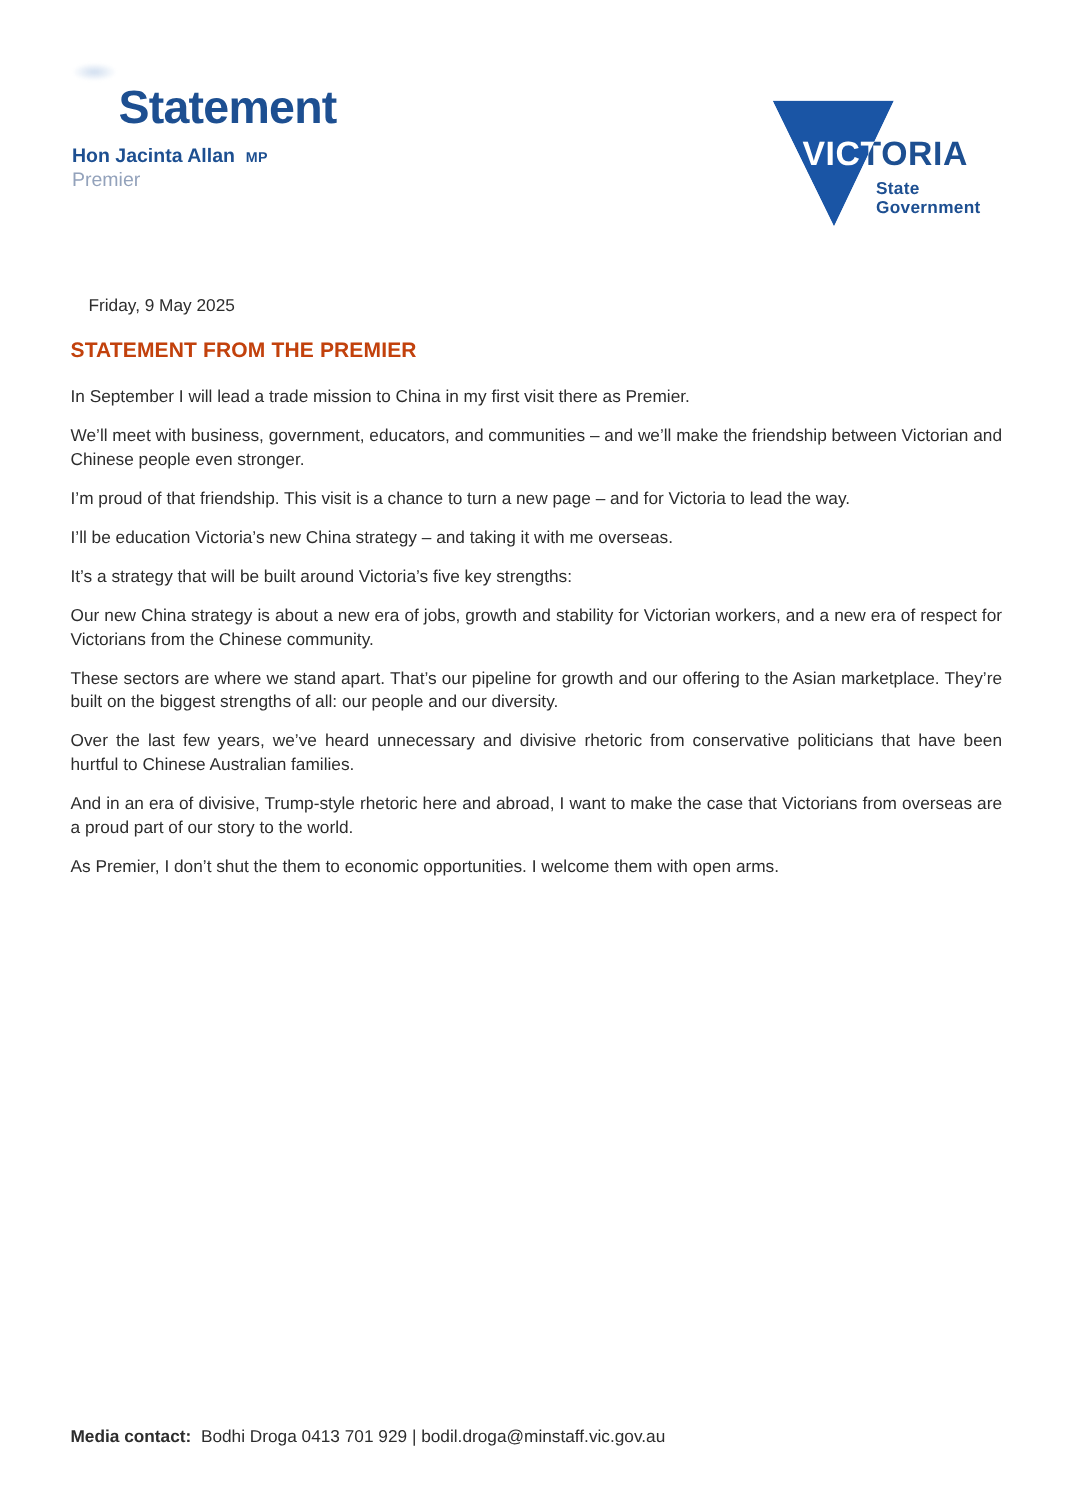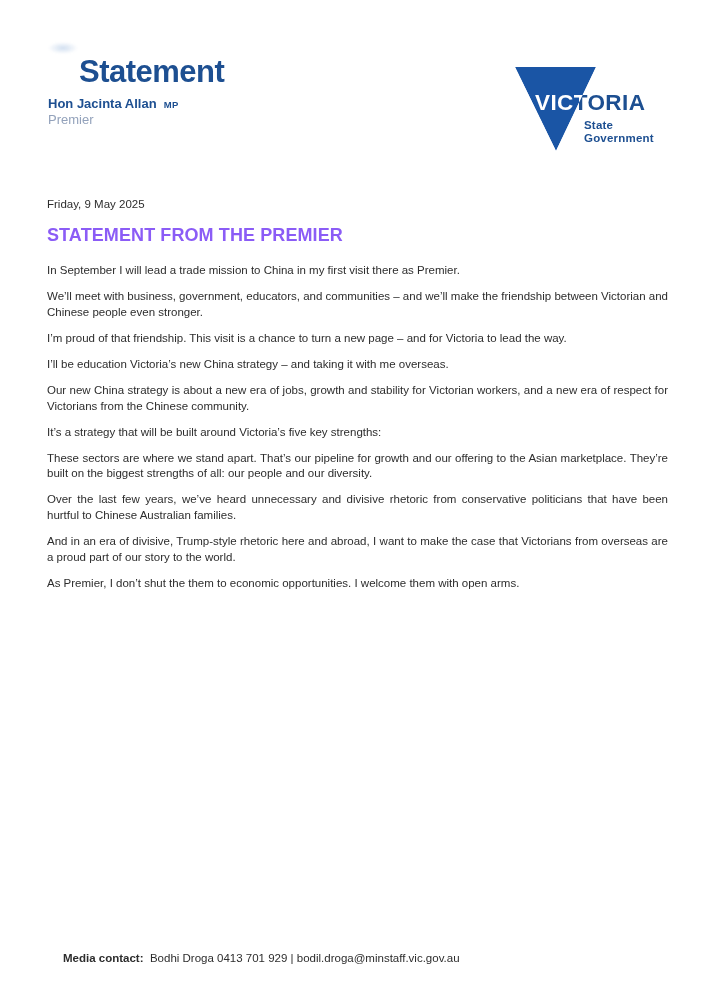--- a/index.html
+++ b/index.html
@@ -41,23 +41,23 @@
   }
 
   
   .logo-wrap { position: absolute; left: 512px; top: 58px; width: 155px; height: 96px; }
   .logo-wrap svg { display: block; }
   .logo-word { font-family: "Liberation Sans", sans-serif; font-weight: bold; font-size: 22.5px; letter-spacing: 0.4px; }
   .logo-sub  { font-family: "Liberation Sans", sans-serif; font-weight: bold; font-size: 11.5px; letter-spacing: 0.2px; }
 
   
   .content { position: absolute; left: 47px; top: 198px; width: 621px; }
-  .date { font-size: 11.5px; margin: 0 0 15px 0; color: #2d2d2d; }
+  .date { font-size: 11.5px; margin: 0 0 15px 12px; color: #2d2d2d; }
   .doc-title {
-    font-size: 18px; font-weight: bold; color: #8b5cf6;
+    font-size: 14px; font-weight: bold; color: #c2410c;
     margin: 0 0 17px 0; letter-spacing: 0.1px;
   }
   .content p.body-p {
     font-size: 11.5px; line-height: 15.6px;
     text-align: justify;
     margin: 0 0 10.5px 0;
   }
   ul.strengths {
     list-style: none;
     margin: 1px 0 10.5px 26px; padding: 0;
@@ -68,21 +68,21 @@
     font-size: 11.5px; line-height: 15.6px;
   }
   ul.strengths li::before {
     content: "\2022";
     position: absolute; left: 0; top: 0;
     font-size: 12px;
   }
 
   .media-footer {
     position: absolute; left: 47px; top: 952px;
-    font-size: 11.5px; color: #2d2d2d; margin-left: 16px;
+    font-size: 11.5px; color: #2d2d2d;
   }
   .media-footer .label { font-weight: bold; }
 </style>
 </head>
 <body>
 
 <div class="page">
 
   <div class="artifact"></div>
 
@@ -114,22 +114,22 @@
   </div>
 
   <div class="content">
     <p class="date">Friday, 9 May 2025</p>
     <h1 class="doc-title">STATEMENT FROM THE PREMIER</h1>
 
     <p class="body-p">In September I will lead a trade mission to China in my first visit there as Premier.</p>
     <p class="body-p">We’ll meet with business, government, educators, and communities – and we’ll make the friendship between Victorian and Chinese people even stronger.</p>
     <p class="body-p">I’m proud of that friendship. This visit is a chance to turn a new page – and for Victoria to lead the way.</p>
     <p class="body-p">I’ll be education Victoria’s new China strategy – and taking it with me overseas.</p>
+    <p class="body-p">It’s a strategy that will be built around Victoria’s five key strengths:</p>
     <p class="body-p">Our new China strategy is about a new era of jobs, growth and stability for Victorian workers, and a new era of respect for Victorians from the Chinese community.</p>
-    <p class="body-p">It’s a strategy that will be built around Victoria’s five key strengths:</p>
 
 
     <p class="body-p">These sectors are where we stand apart. That’s our pipeline for growth and our offering to the Asian marketplace. They’re built on the biggest strengths of all: our people and our diversity.</p>
     <p class="body-p">Over the last few years, we’ve heard unnecessary and divisive rhetoric from conservative politicians that have been hurtful to Chinese Australian families.</p>
     <p class="body-p">And in an era of divisive, Trump-style rhetoric here and abroad, I want to make the case that Victorians from overseas are a proud part of our story to the world.</p>
     <p class="body-p">As Premier, I don’t shut the them to economic opportunities. I welcome them with open arms.</p>
   </div>
 
   <div class="media-footer">
     <span class="label">Media contact:</span>

